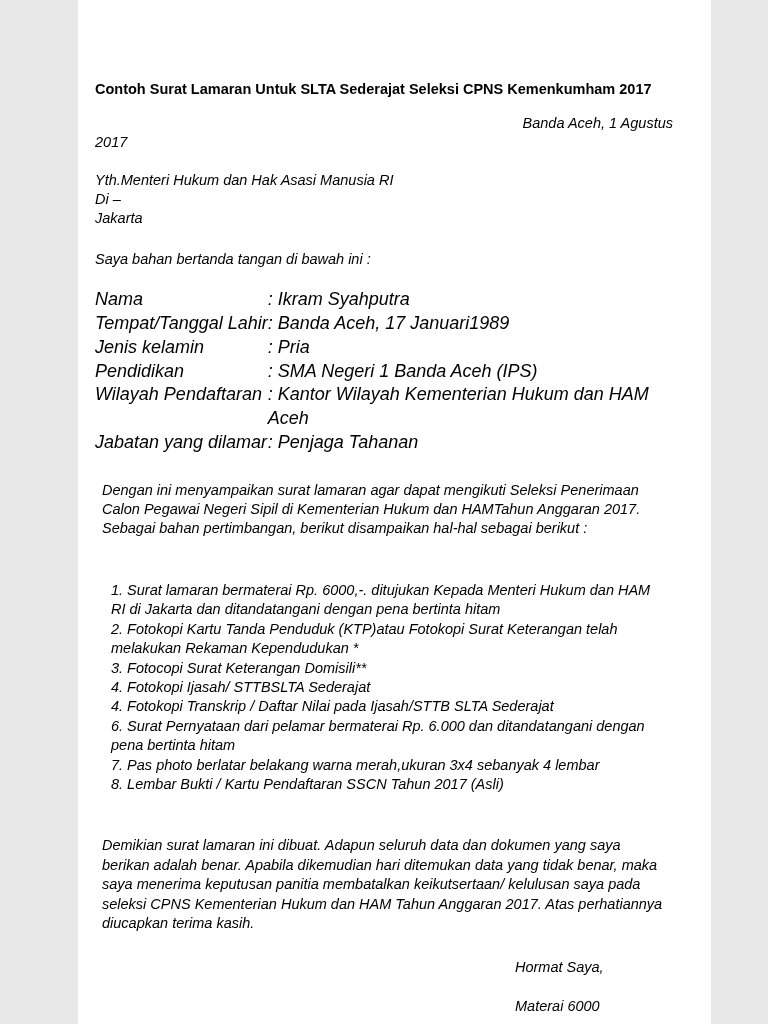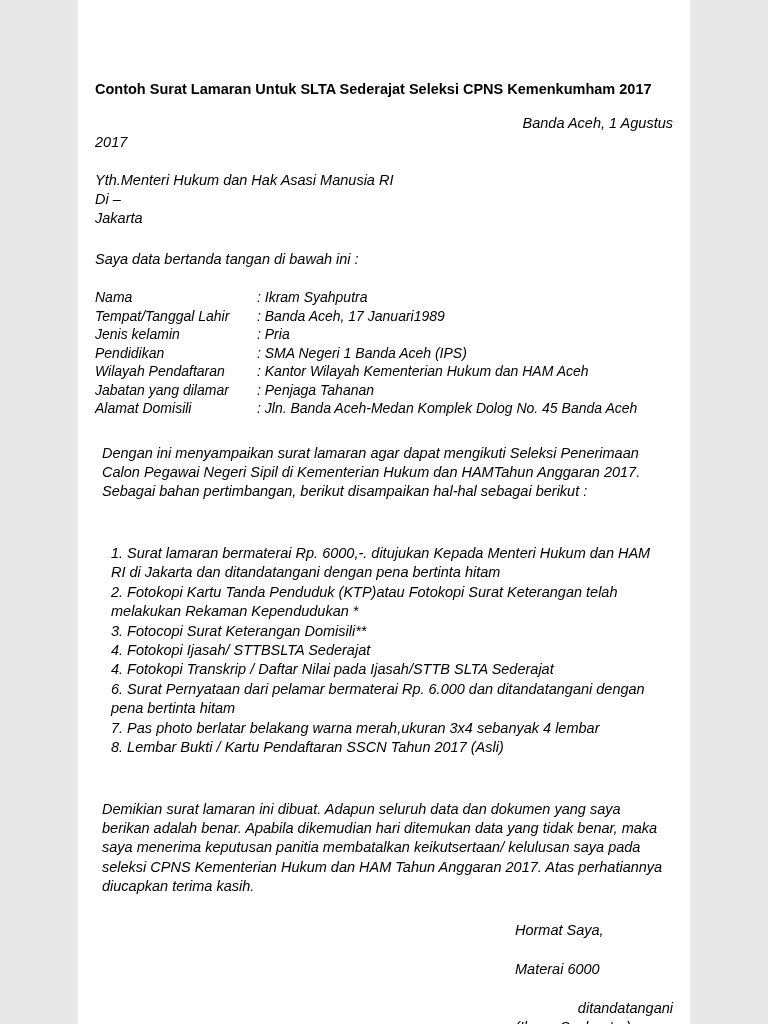--- a/index.html
+++ b/index.html
@@ -12,20 +12,21 @@
     background: #e8e8e8;
     font-family: "Liberation Sans", sans-serif;
   }
   .page {
     position: absolute;
     left: 78px;
     top: 0;
     width: 612px;
     height: 1024px;
     background: #ffffff;
+    padding-left: 21px;
   }
   .doc {
     position: absolute;
     left: 17px;
     top: 80px;
     width: 578px;
     color: #000000;
   }
   .title {
     font-size: 14.5px;
@@ -42,21 +43,21 @@
     text-align: right;
     font-style: italic;
     font-size: 14.5px;
     line-height: 1.32;
   }
   .gap-md { height: 19px; }
   .gap-lg { height: 22px; }
   .ident-table {
     border-collapse: collapse;
     font-style: italic;
-    font-size: 14px;
+    font-size: 18px;
     line-height: 1.32;
     width: 100%;
   }
   .ident-table td {
     padding: 0;
     vertical-align: top;
   }
   .ident-table td.label {
     width: 162px;
     white-space: nowrap;
@@ -99,21 +100,21 @@
     <div class="body-text">2017</div>
 
     <div class="gap-md"></div>
 
     <div class="body-text">Yth.Menteri Hukum dan Hak Asasi Manusia RI</div>
     <div class="body-text">Di –</div>
     <div class="body-text">Jakarta</div>
 
     <div class="gap-lg"></div>
 
-    <div class="body-text">Saya data bertanda tangan di bawah ini :</div>
+    <div class="body-text">Saya bahan bertanda tangan di bawah ini :</div>
 
     <div class="gap-md"></div>
 
     <table class="ident-table">
       <tbody>
           <tr>
         <td class="label">Nama</td>
         <td class="value">: Ikram Syahputra</td>
       </tr>
       <tr>
@@ -128,24 +129,20 @@
         <td class="label">Pendidikan</td>
         <td class="value">: SMA Negeri 1 Banda Aceh (IPS)</td>
       </tr>
       <tr>
         <td class="label">Wilayah Pendaftaran</td>
         <td class="value">: Kantor Wilayah Kementerian Hukum dan HAM Aceh</td>
       </tr>
       <tr>
         <td class="label">Jabatan yang dilamar</td>
         <td class="value">: Penjaga Tahanan</td>
-      </tr>
-      <tr>
-        <td class="label">Alamat Domisili</td>
-        <td class="value">: Jln. Banda Aceh-Medan Komplek Dolog No. 45 Banda Aceh</td>
       </tr>
     </tbody>
       </table>
 
     <div class="gap-md"></div>
 
     <p class="para">Dengan ini menyampaikan surat lamaran agar dapat mengikuti Seleksi Penerimaan Calon Pegawai Negeri Sipil di Kementerian Hukum dan HAMTahun Anggaran 2017. Sebagai bahan pertimbangan, berikut disampaikan hal-hal sebagai berikut :</p>
 
     <div class="gap-md"></div>
 

